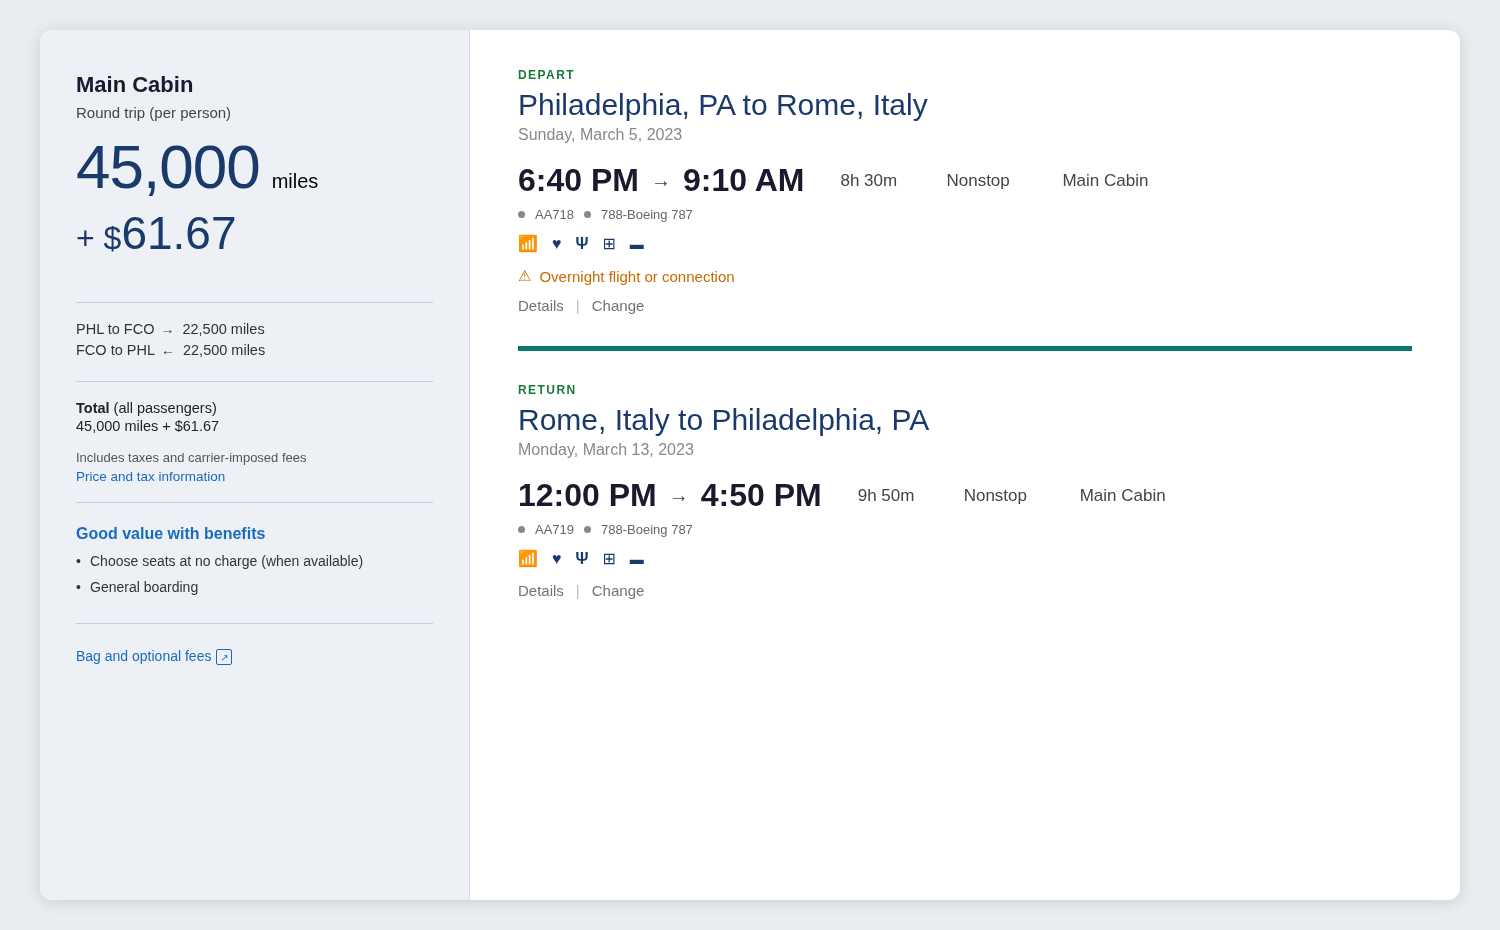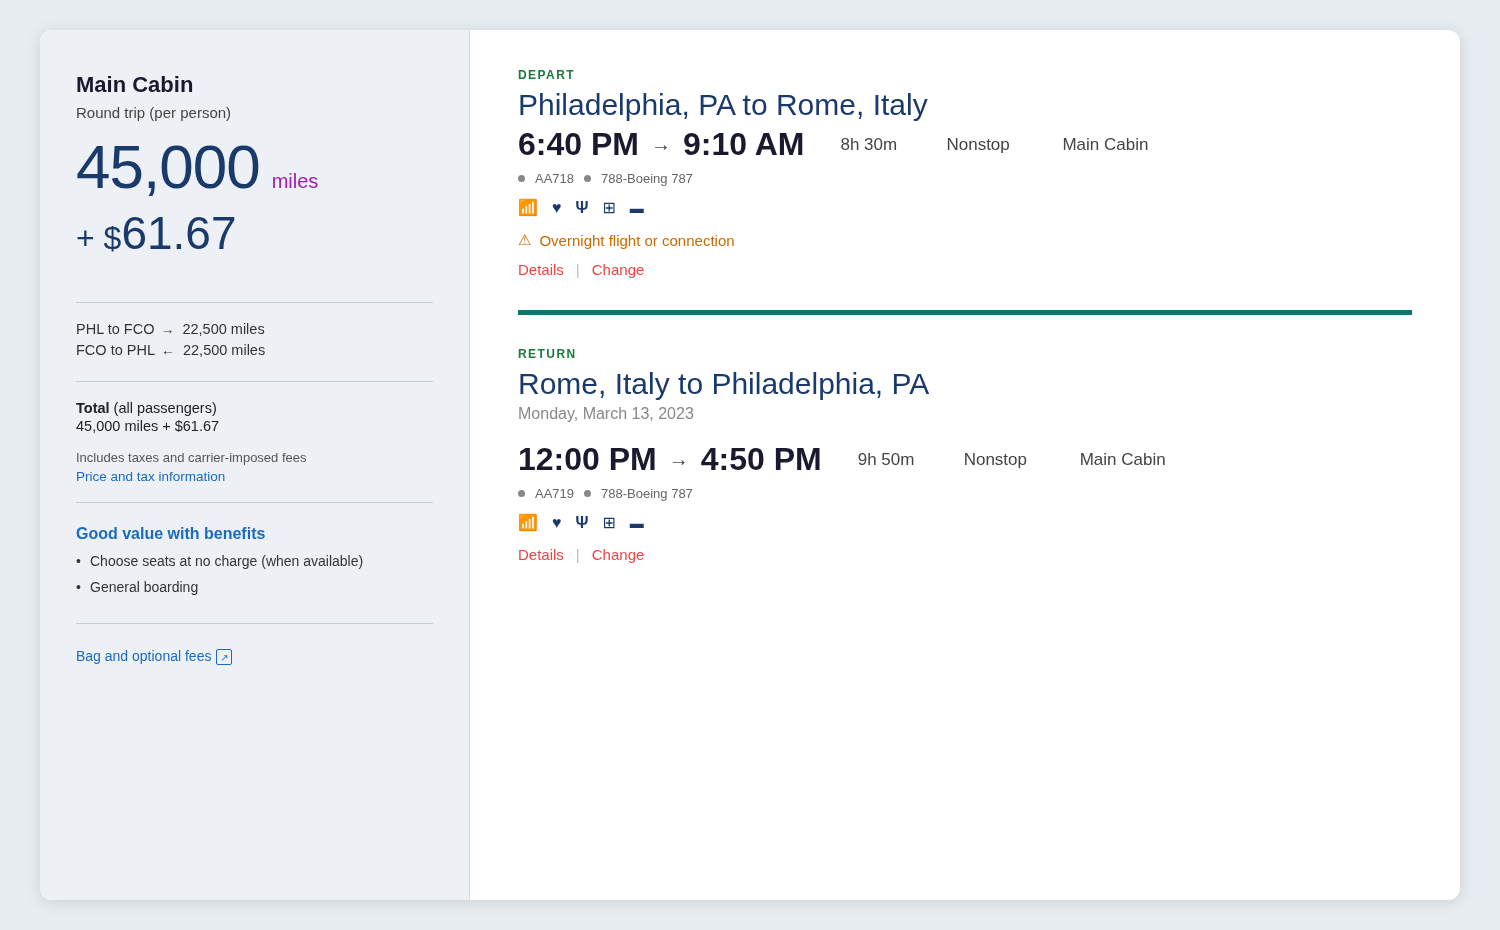--- a/index.html
+++ b/index.html
@@ -49,21 +49,21 @@
       margin-bottom: 4px;
     }
     .miles-number {
       font-size: 62px;
       font-weight: 300;
       color: #1a3a6b;
       letter-spacing: -1px;
     }
     .miles-label {
       font-size: 20px;
-      color: #a21caf;
+      color: #000000;
       font-weight: 500;
     }
     .cash-row {
       font-size: 46px;
       font-weight: 300;
       color: #1a3a6b;
       margin-bottom: 24px;
     }
     .cash-row span.plus {
       font-size: 32px;
@@ -257,21 +257,21 @@
     .warning-icon {
       font-size: 15px;
     }
     .action-row {
       display: flex;
       align-items: center;
       gap: 12px;
     }
     .action-link {
       font-size: 15px;
-      color: #ef4444;
+      color: #737373;
       text-decoration: none;
       cursor: pointer;
     }
     .action-sep {
       color: #bbb;
       font-size: 15px;
     }
     
     .icon-wifi::before { content: '📶'; font-size: 16px; }
     .icon-heart::before { content: '♥'; font-size: 16px; color: #1a3a6b; }
@@ -361,20 +361,21 @@
       <span>Bag and optional fees</span>
       <span class="ext-link-icon"></span>
     </a>
   </div>
 
   <div class="main">
 
     <div class="flight-section">
       <div class="section-label">DEPART</div>
       <div class="route-title">Philadelphia, PA to Rome, Italy</div>
+      <div class="flight-date">Sunday, March 5, 2023</div>
 
       <div class="flight-times-row">
         <div class="time-range">
           <span>6:40 PM</span>
           <span class="arrow-right">→</span>
           <span>9:10 AM</span>
         </div>
         <span class="duration">8h 30m</span>
         <span class="nonstop-label">Nonstop</span>
         <span class="cabin-label">Main Cabin</span>

